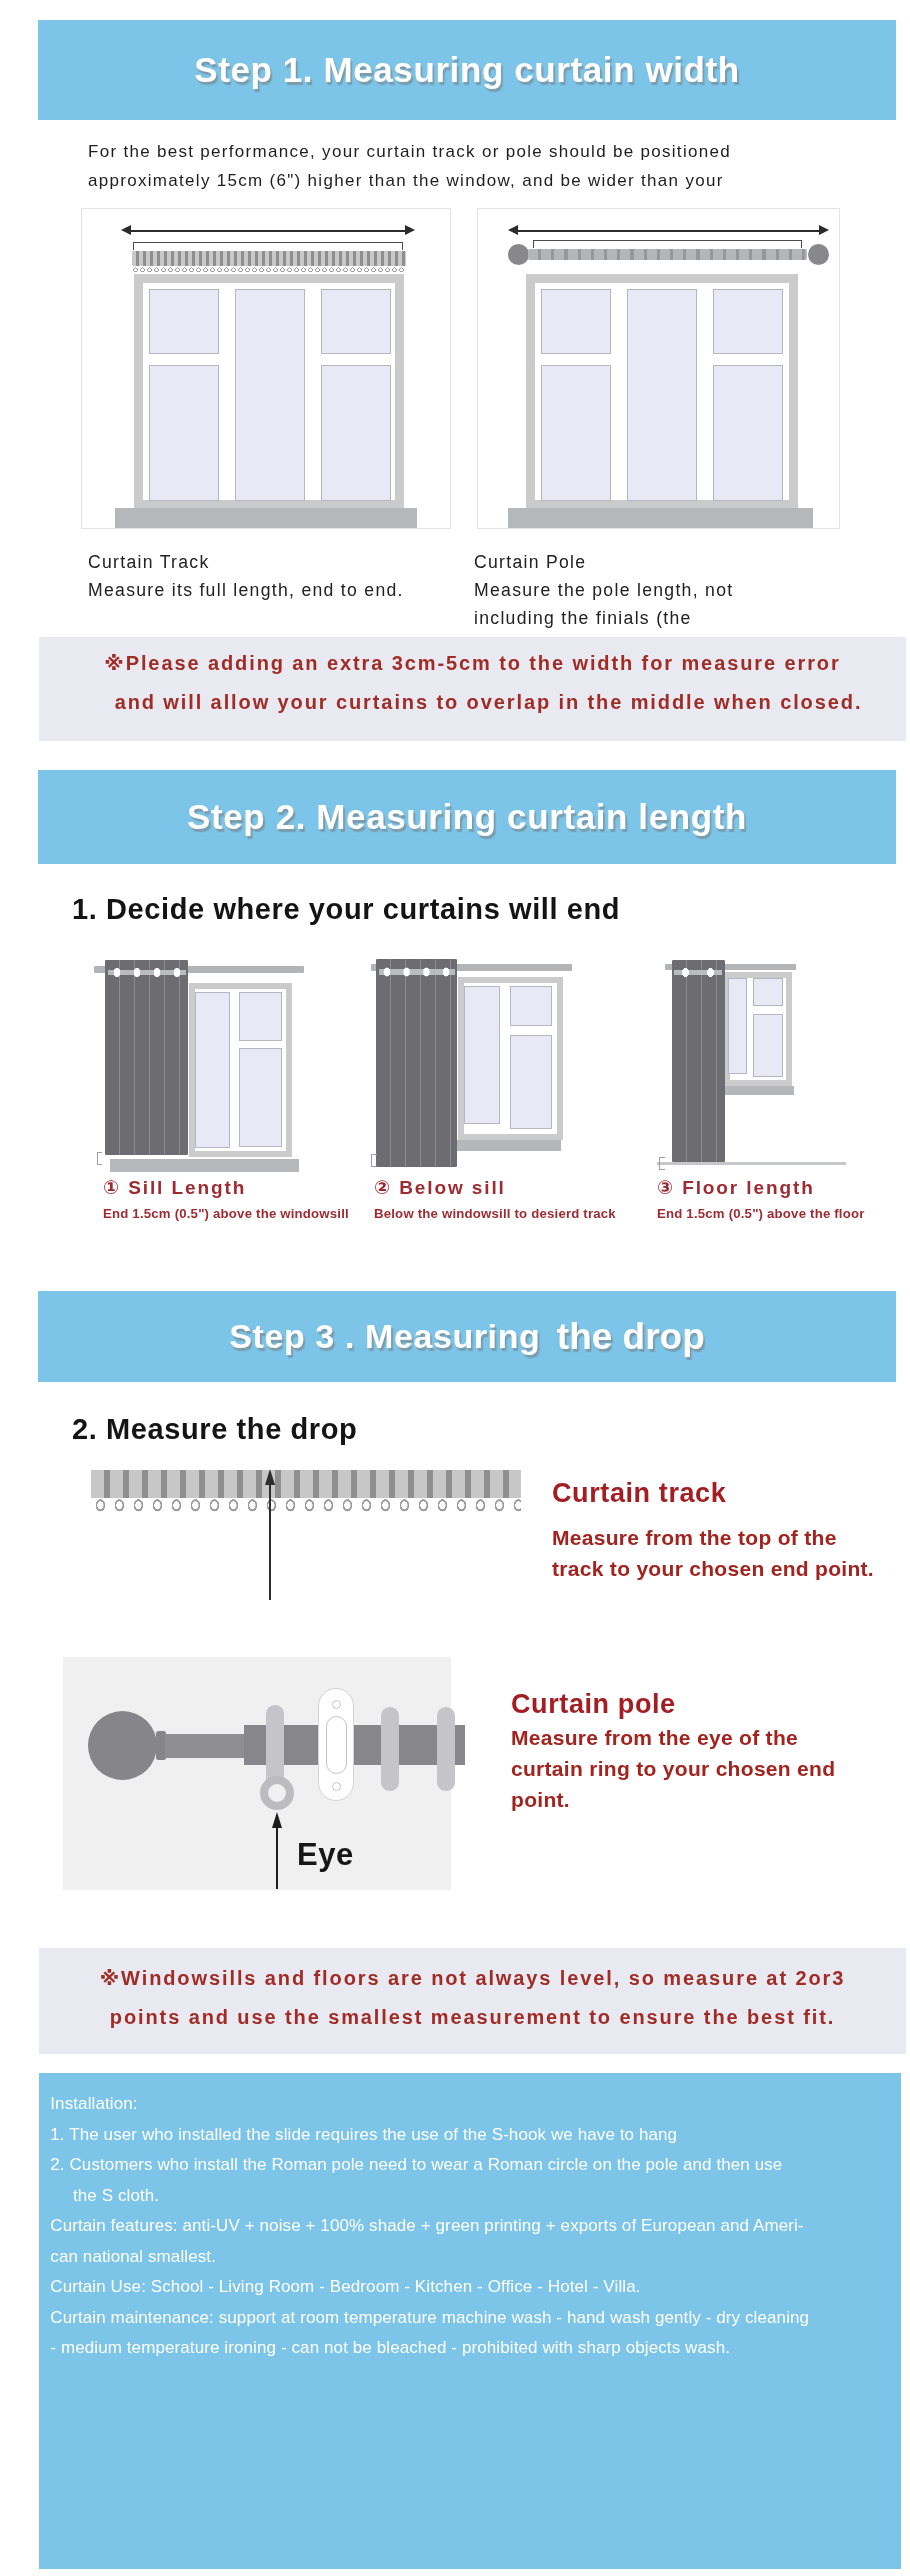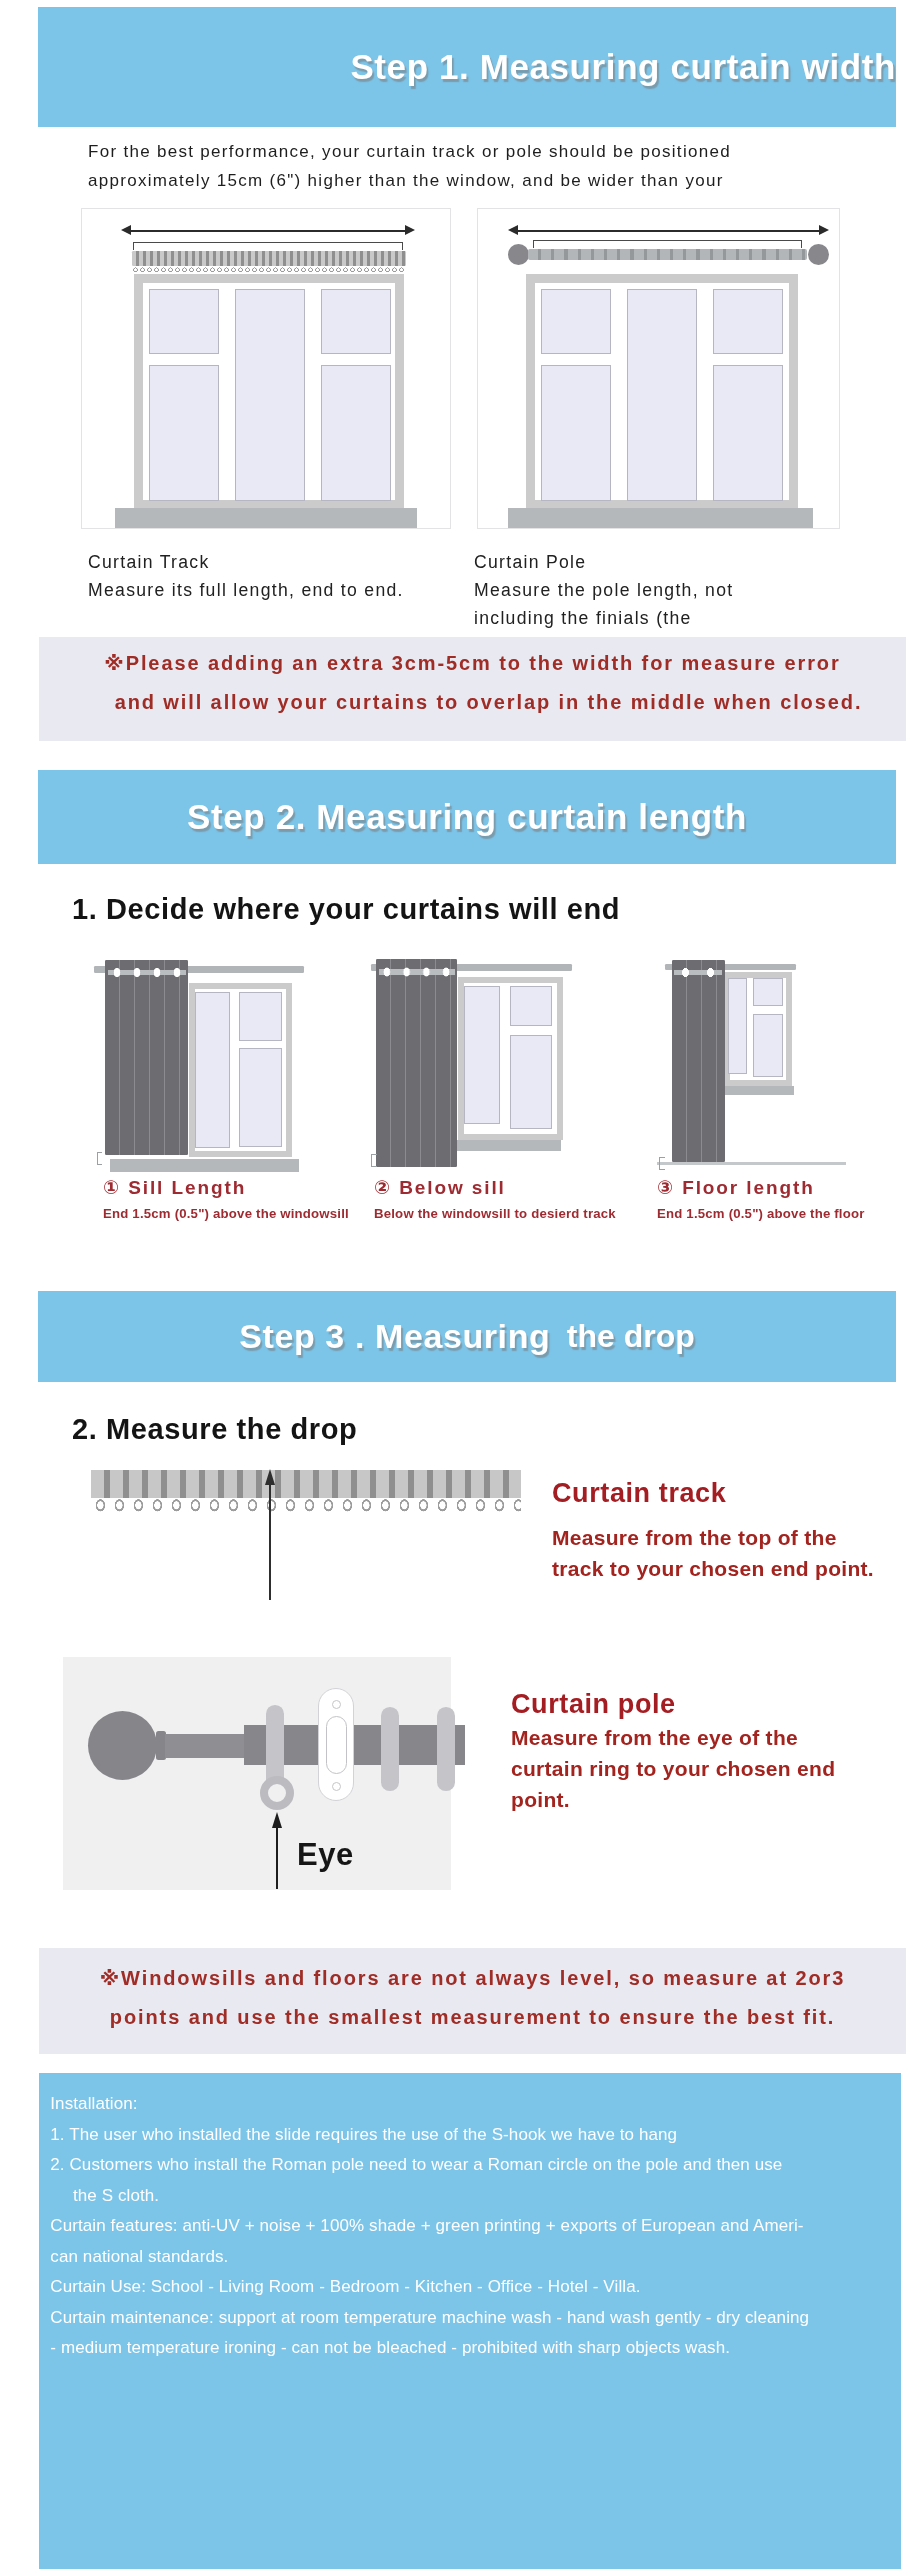--- a/index.html
+++ b/index.html
@@ -8,25 +8,25 @@
     position:relative; width:910px; height:2576px; background:#fff; overflow:hidden;
     font-family:"Liberation Sans","DejaVu Sans",sans-serif;
   }
   
   .banner{
     position:absolute; left:38px; width:858px; background:#7cc5e9;
     display:flex; align-items:center; justify-content:center;
     color:#fff; font-weight:bold; font-size:35px; letter-spacing:0.6px;
     text-shadow:1.9px 2.5px 1.3px rgba(120,120,120,.55);
   }
-  #banner1{ top:7px; height:120px;justify-content:flex-end; }
+  #banner1{ top:20px; height:100px; }
   #banner2{ top:770px; height:94px; }
   #banner3{ top:1291px; height:91px; }
   #banner3 .main{ font-size:34px; }
-  #banner3 .sub{ font-size:32px; margin-left:16.4px; letter-spacing:0; }
+  #banner3 .sub{ font-size:37px; margin-left:16.4px; letter-spacing:0; }
 
   
   .intro{ position:absolute; left:88px; top:137px; font-size:17px; letter-spacing:1.3px;
           line-height:29px; color:#1e1e1e; }
   .diagbox{ position:absolute; top:208px; height:321px; background:#fff; border:0.6px solid #e3e3e6; }
   #boxA{ left:81px; width:370px; }
   #boxB{ left:477px; width:363px; }
 
   .harrow{ position:absolute; height:1.9px; background:#2b2b2b; }
   .harrow::before,.harrow::after{ content:""; position:absolute; top:-5px; width:0; height:0;
@@ -338,20 +338,20 @@
     <div class="noteline l1">※Windowsills and floors are not always level, so measure at 2or3</div>
     <div class="noteline l2">points and use the smallest measurement to ensure the best fit.</div>
   </div>
 
   <div id="details">
     <div class="dline">Installation:</div>
     <div class="dline">1. The user who installed the slide requires the use of the S-hook we have to hang</div>
     <div class="dline">2. Customers who install the Roman pole need to wear a Roman circle on the pole and then use</div>
     <div class="dline indent">the S cloth.</div>
     <div class="dline">Curtain features: anti-UV + noise + 100% shade + green printing + exports of European and Ameri-</div>
-    <div class="dline">can national standards.</div>
+    <div class="dline">can national smallest.</div>
     <div class="dline">Curtain Use: School - Living Room - Bedroom - Kitchen - Office - Hotel - Villa.</div>
     <div class="dline">Curtain maintenance: support at room temperature machine wash - hand wash gently - dry cleaning</div>
     <div class="dline">- medium temperature ironing - can not be bleached - prohibited with sharp objects wash.</div>
   </div>
 
 </div>
 
 
 </body></html>

